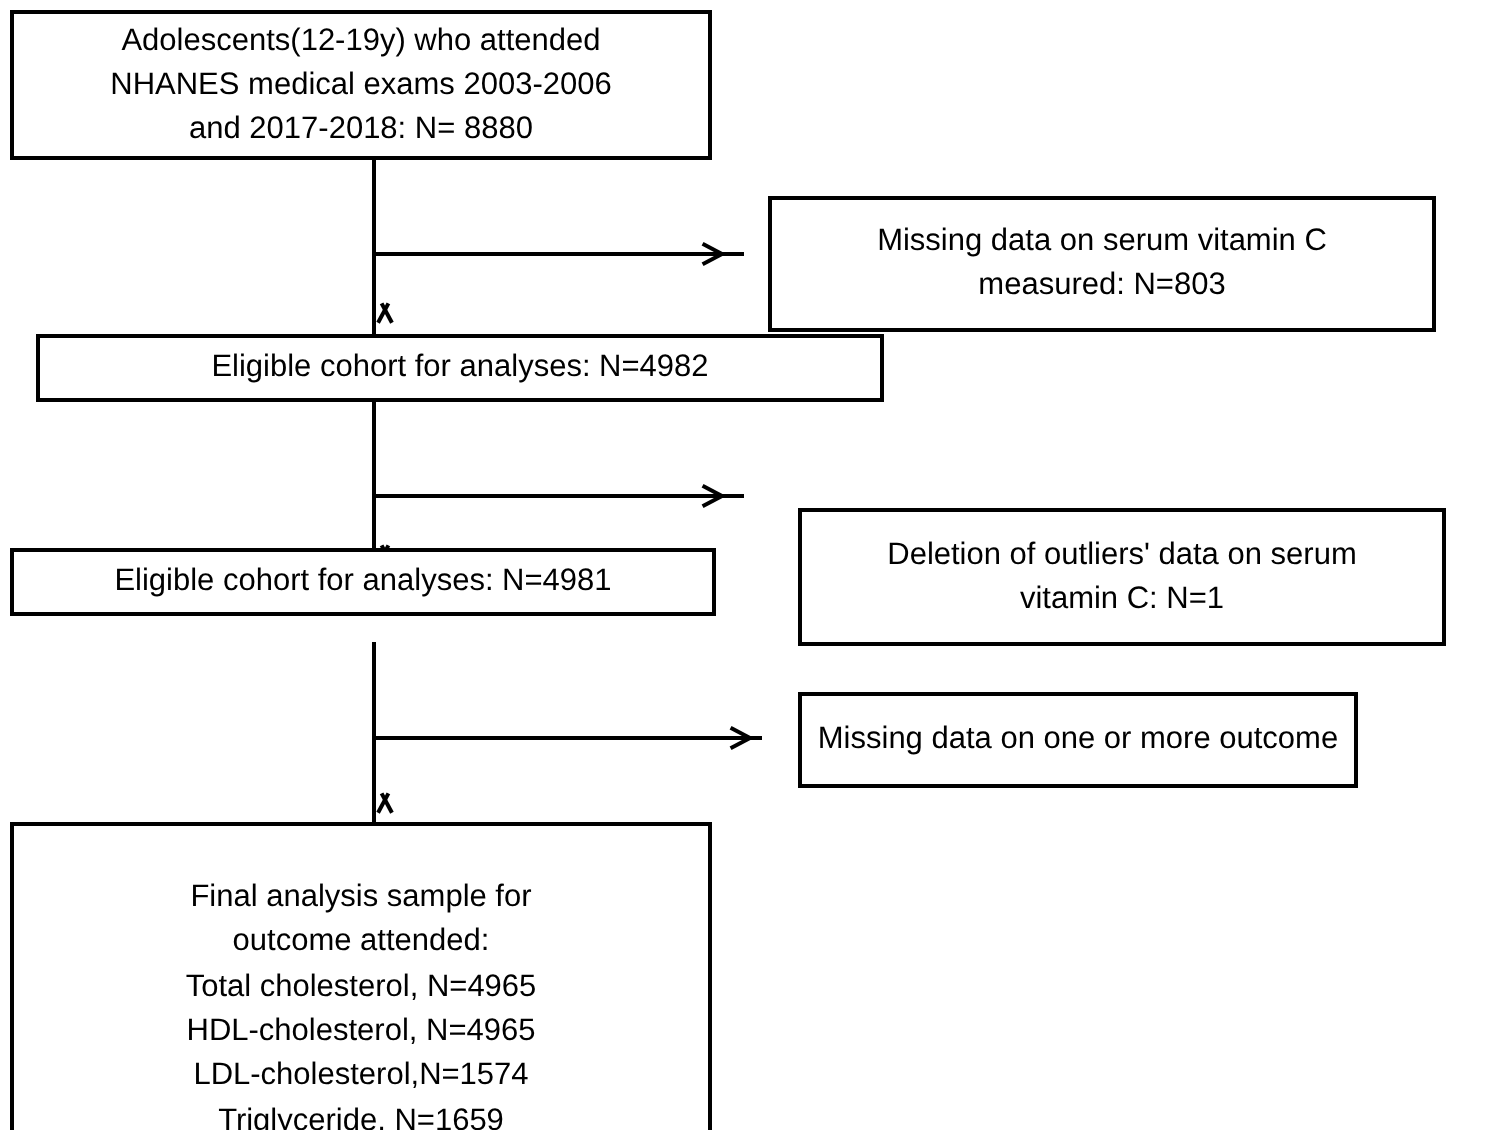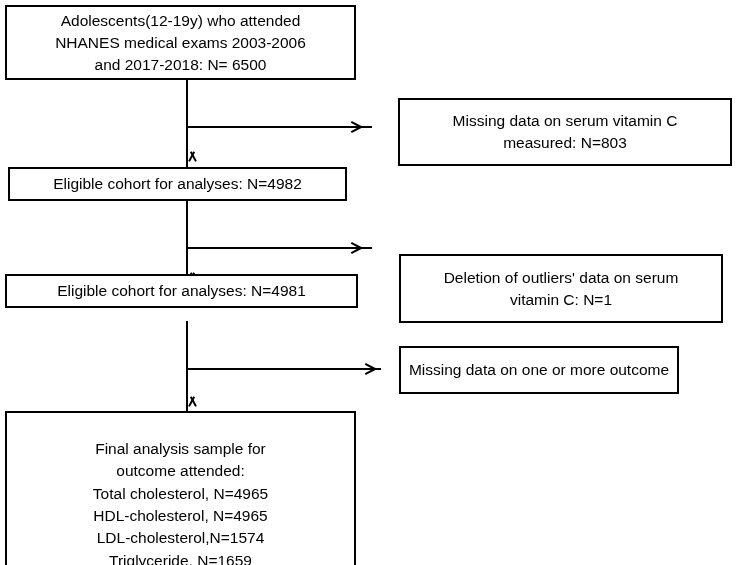--- a/index.html
+++ b/index.html
@@ -35,27 +35,27 @@
   }
   .node .lines {
     width: 100%;
   }
   .node .line {
     display: block;
     white-space: nowrap;
   }
   
   #node-source      { left: 5px;  top: 5px;   width: 351px; height: 75px; }
-  #node-cohort-1    { left: 8px;  top: 167px; width: 339px; height: 34px; }
+  #node-cohort-1    { left: 18px;  top: 167px; width: 424px; height: 34px; }
   #node-cohort-2    { left: 5px;  top: 274px; width: 353px; height: 34px; align-items: center; }
   #node-final       { left: 5px;  top: 411px; width: 351px; height: 188px; }
   #node-final .lines { line-height: 1.45; }
 
   
-  #node-excl-1 { left: 398px; top: 98px;  width: 334px; height: 68px; }
+  #node-excl-1 { left: 384px; top: 98px;  width: 334px; height: 68px; }
   #node-excl-2 { left: 399px; top: 214px; width: 324px; height: 69px; margin-top: 40px; }
   #node-excl-3 { left: 399px; top: 346px; width: 280px; height: 48px; }
 
   
   .connector { position: absolute; background: #000000; }
   .v-line { width: 2px; }
   .h-line { height: 2px; }
 
   
   #trunk-1 { left: 186px; top: 80px;  height: 88px; }
@@ -125,21 +125,21 @@
     </div>
   <div class="arrow-down" id="arrowhead-trunk-3">
       <i class="a"></i>
       <i class="b"></i>
     </div>
 
   <div class="node" id="node-source">
     <div class="lines">
         <span class="line">Adolescents(12-19y) who attended</span>
         <span class="line">NHANES   medical exams 2003-2006</span>
-        <span class="line">and 2017-2018: N= 6500</span>
+        <span class="line">and 2017-2018: N= 8880</span>
       </div>
   </div>
 
   <div class="node" id="node-cohort-1">
     <div class="lines">
         <span class="line">Eligible cohort for analyses: N=4982</span>
       </div>
   </div>
 
   <div class="node" id="node-cohort-2">

